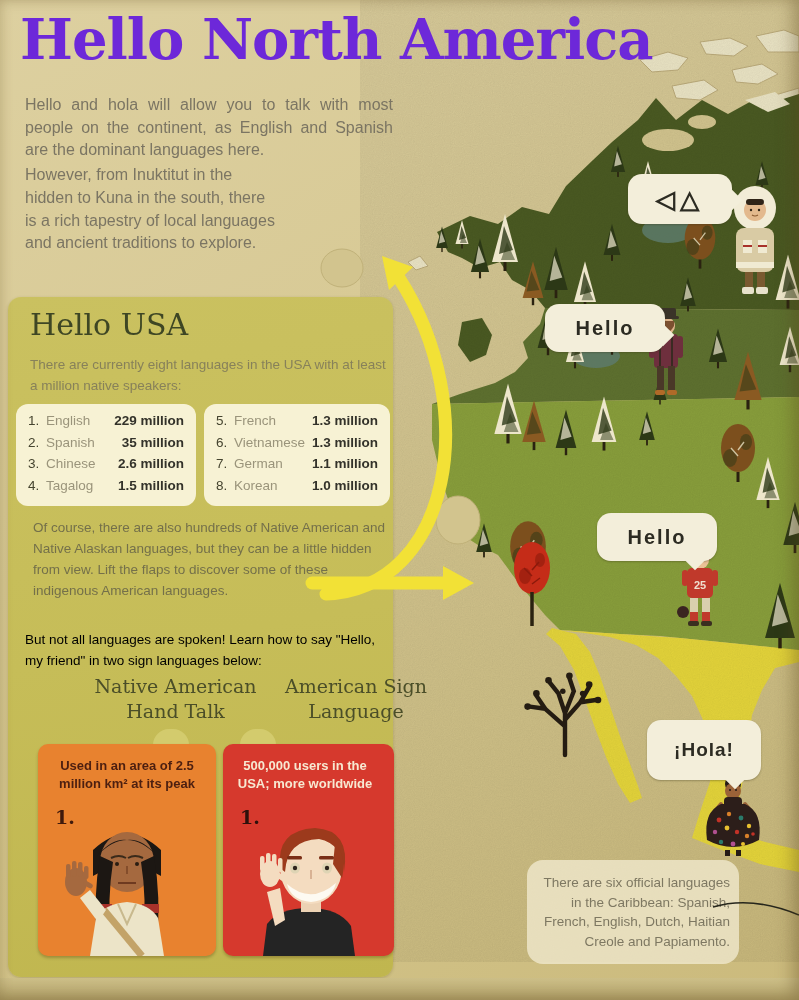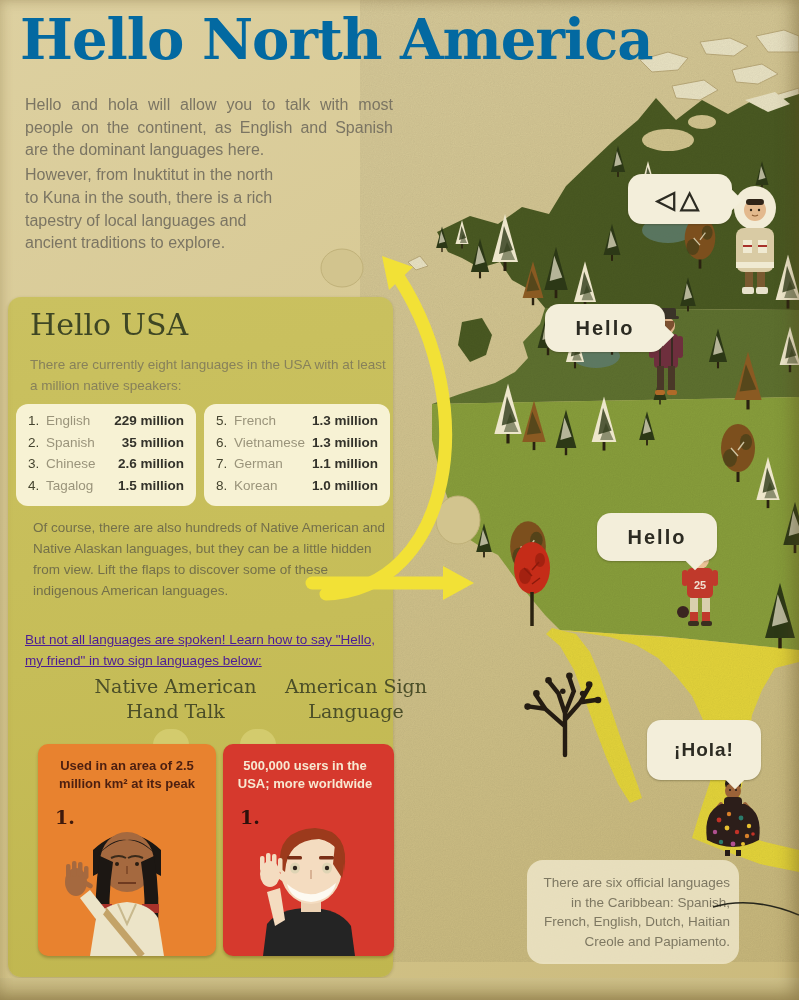--- a/index.html
+++ b/index.html
@@ -6,21 +6,21 @@
   body{
     width:799px;height:1000px;position:relative;overflow:hidden;
     font-family:"Liberation Sans",sans-serif;
     background:linear-gradient(150deg,#ddd0a0 0%,#d8ca96 35%,#d2c389 70%,#cbba7c 100%);
   }
   .abs{position:absolute;}
   
   .page-title{
     left:20px;top:6px;width:720px;
     font-family:"DejaVu Serif","Liberation Serif",serif;
-    font-weight:bold;font-size:56px;letter-spacing:-1px;color:#0369a1;
+    font-weight:bold;font-size:56px;letter-spacing:-1px;color:#6d28d9;
     z-index:6;
   }
   .intro{left:25px;top:94px;width:372px;font-size:16px;line-height:1.42;color:#7b7563;z-index:6;}
   .intro p{margin:0;}
   .intro .p1{text-align:justify;width:368px;}
   .intro .p2{width:256px;margin-top:2px;}
   
   .usa-panel{
     left:8px;top:297px;width:385px;height:680px;border-radius:13px;
     background:linear-gradient(170deg,#cac160 0%,#c6bd58 50%,#c0b64f 100%);
@@ -35,21 +35,21 @@
     background:#f7f2d4;border-radius:12px;z-index:3;
     padding:9px 12px 7px 12px;box-sizing:border-box;
   }
   .lang-card.left{left:16px;top:404px;width:180px;height:102px;}
   .lang-card.right{left:204px;top:404px;width:186px;height:102px;}
   .lang-row{display:flex;align-items:baseline;font-size:13.5px;margin-bottom:6.5px;}
   .lang-rank{width:18px;color:#45442f;}
   .lang-name{flex:1;color:#9a947b;}
   .lang-val{font-weight:bold;color:#33322a;white-space:nowrap;}
   .flaps-text{left:25px;top:518px;width:362px;font-size:13.5px;line-height:1.55;color:#74704a;z-index:3;margin-left:8px;}
-  .sign-text{left:25px;top:630px;width:352px;font-size:13.5px;line-height:1.55;color:#4c1d95;z-index:3;text-decoration:underline;}
+  .sign-text{left:25px;top:630px;width:352px;font-size:13.5px;line-height:1.55;color:#000000;z-index:3;}
   .col-head{
     font-family:"DejaVu Serif","Liberation Serif",serif;font-size:19px;line-height:1.3;
     color:#4b4e28;text-align:center;z-index:3;margin-left:48px;
   }
   .col-head.h1{left:40px;top:674px;width:175px;}
   .col-head.h2{left:222px;top:674px;width:172px;}
   .notch{
     width:36px;height:16px;border-radius:18px 18px 0 0;background:#d3cb6d;z-index:3;
   }
   
@@ -311,21 +311,21 @@
     </g>
     <rect x="-8" y="68" width="5" height="6" fill="#241a16"></rect>
       <rect x="3" y="68" width="5" height="6" fill="#241a16"></rect>
   </g>
 </svg>
 
 <div class="abs page-title">Hello North America</div>
 
 <div class="abs intro">
   <p class="p1">Hello and hola will allow you to talk with most people on the continent, as English and Spanish are the dominant languages here.</p>
-  <p class="p2">However, from Inuktitut in the north to Kuna in the south, there is a rich tapestry of local languages and ancient traditions to explore.</p>
+  <p class="p2">However, from Inuktitut in the hidden to Kuna in the south, there is a rich tapestry of local languages and ancient traditions to explore.</p>
 </div>
 
 <div class="abs usa-panel"></div>
 <div class="abs usa-heading">Hello USA</div>
 <div class="abs usa-subtitle">There are currently eight languages in the USA with at least a million native speakers:</div>
 
 <div class="abs lang-card left">
   <div class="lang-row">
       <span class="lang-rank">1.</span>
       <span class="lang-name">English</span>

